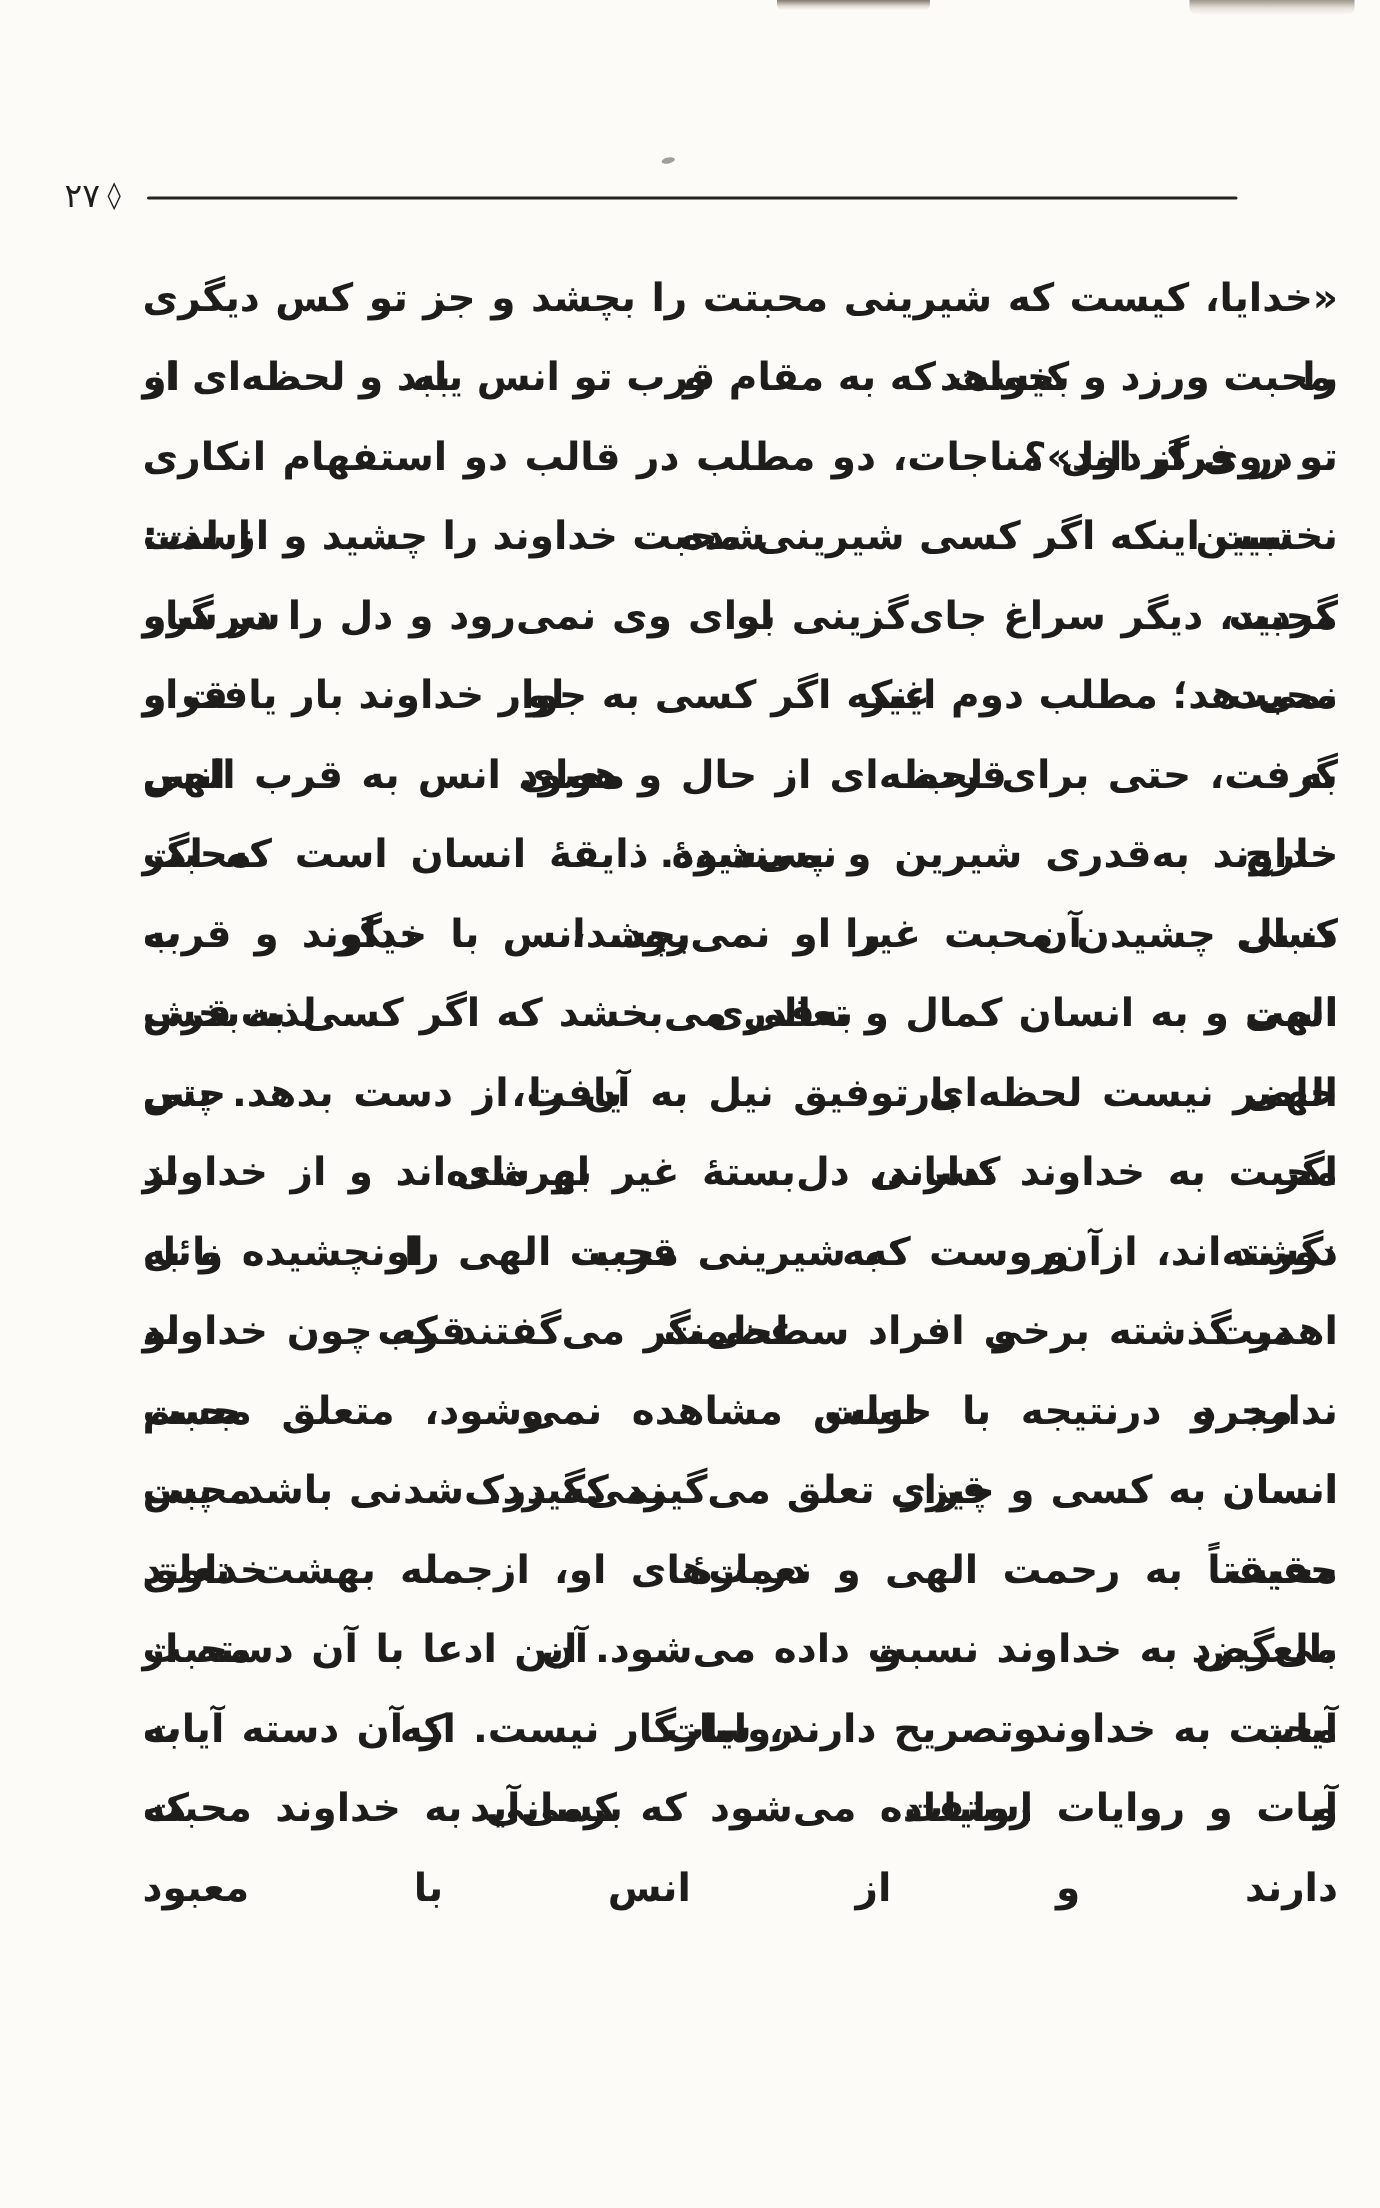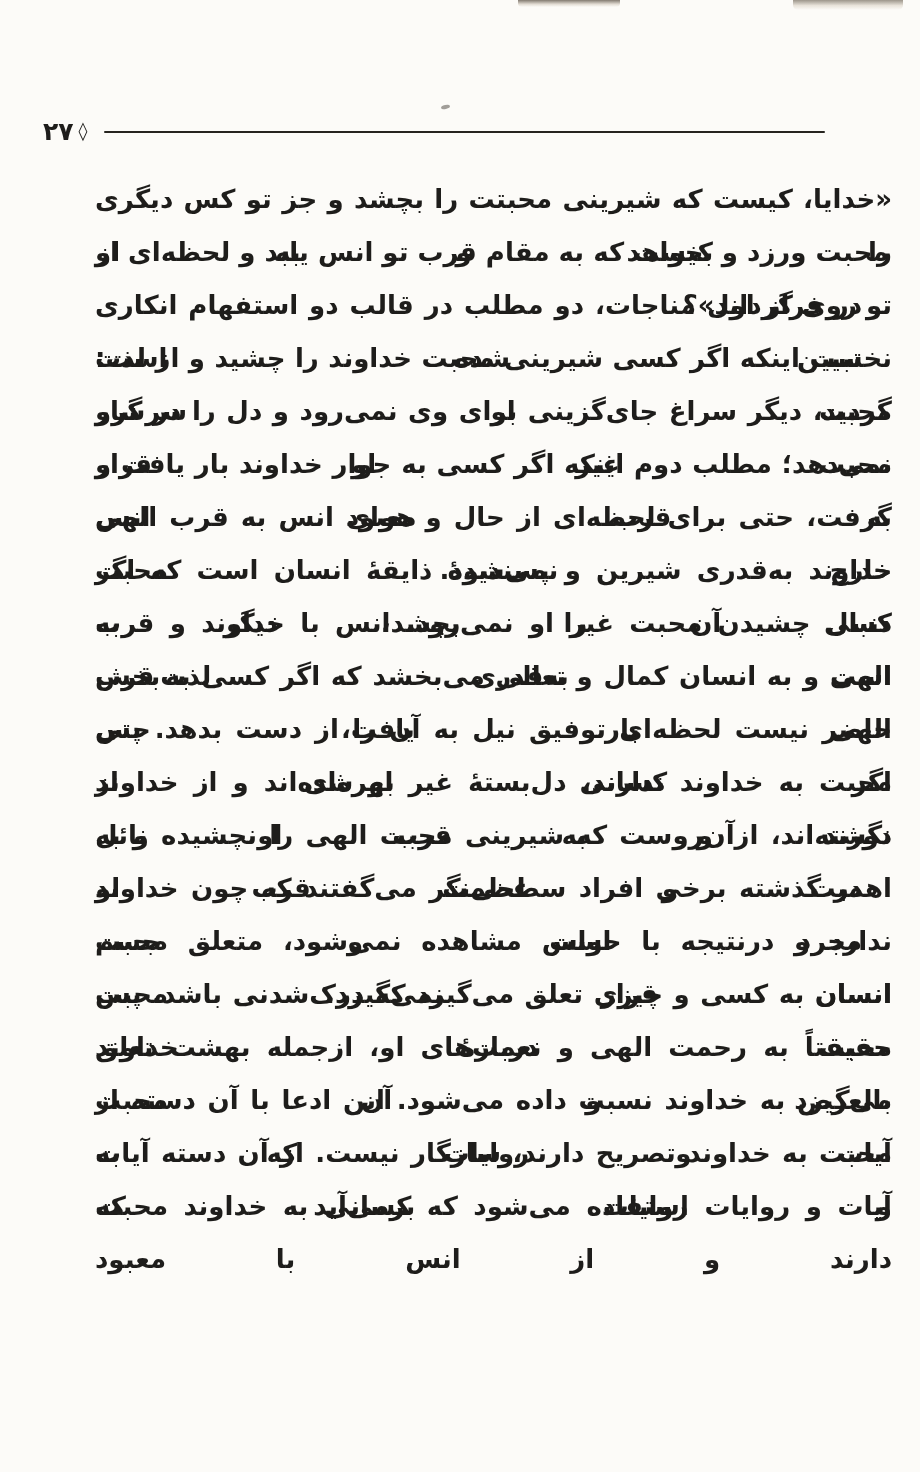--- a/index.html
+++ b/index.html
@@ -66,22 +66,22 @@
   }
   .header-diamond {
     flex: 0 0 auto;
     font-size: 18px;
     font-weight: normal;
     margin: 0 7px 0 5px;
     transform: translateY(-1px);
   }
   .header-pagenum {
     flex: 0 0 auto;
-    font-size: 25px;
-    font-weight: bold;
+    font-size: 22px;
+    font-weight: normal;
   }
   
   .body-text {
     position: absolute;
     top: 173px;
     right: 28px;
     left: 95px;
     direction: rtl;
   }
   .line {

